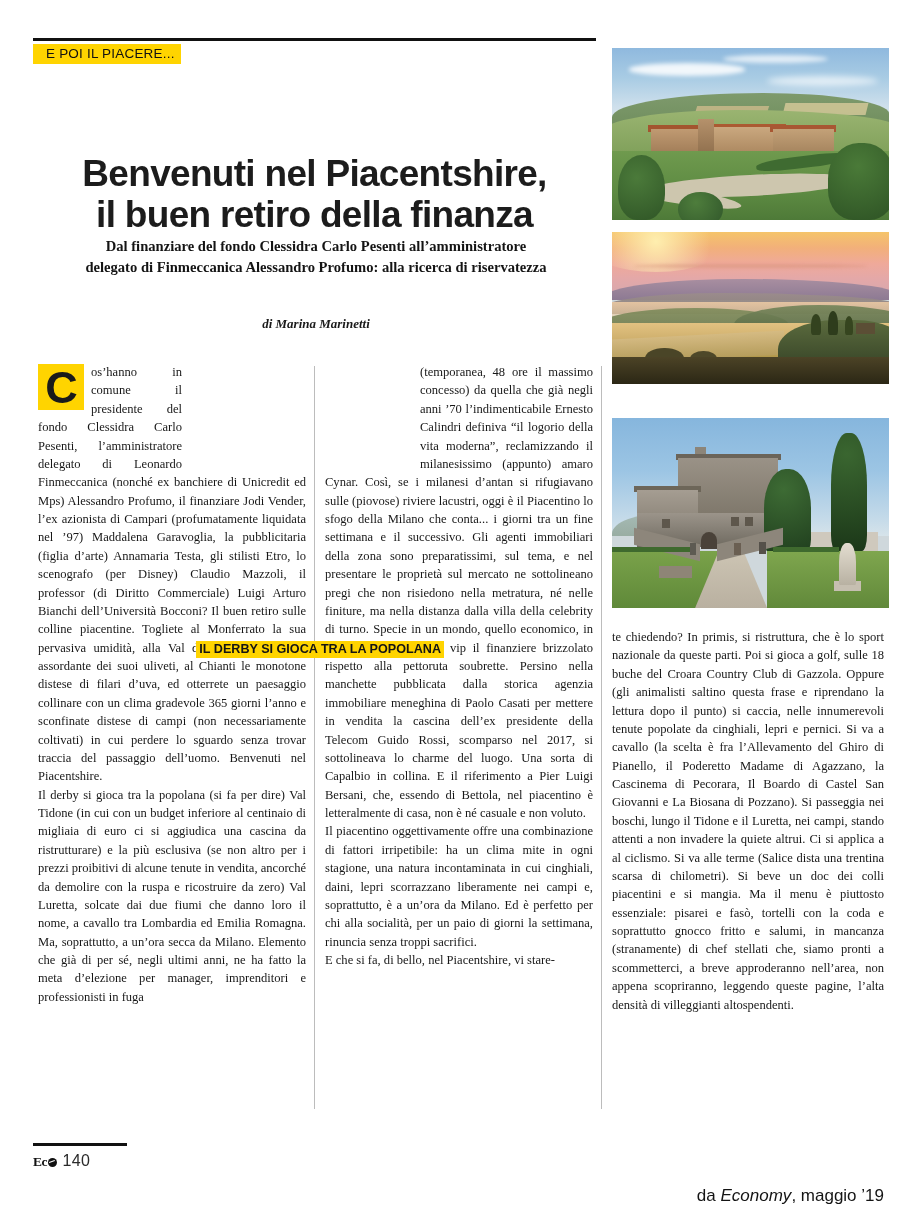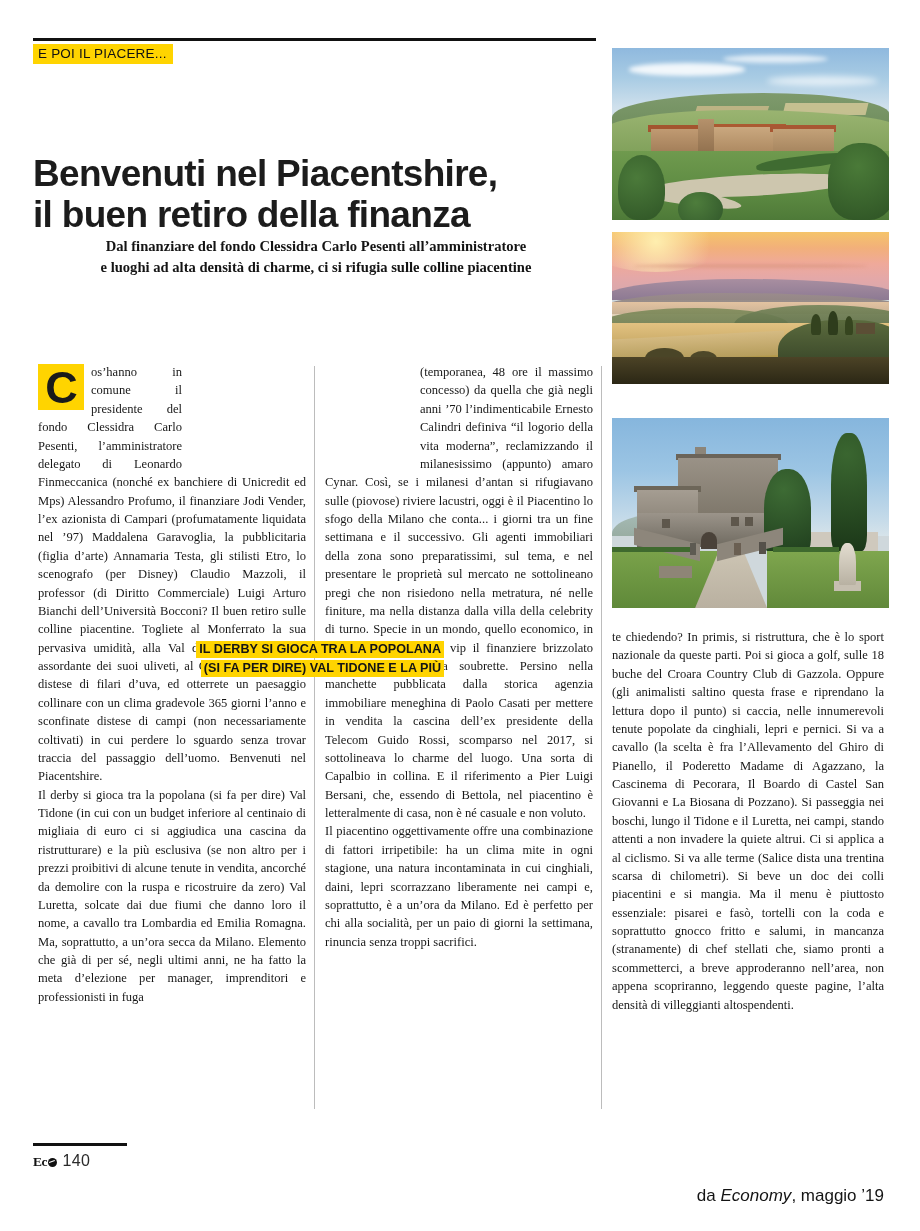--- a/index.html
+++ b/index.html
@@ -32,30 +32,31 @@
   }
   .kicker {
     position: absolute;
     left: 33px;
     top: 44px;
     background: #ffd400;
     color: #111;
     font-family: "Liberation Sans", "DejaVu Sans", sans-serif;
     font-size: 13.5px;
     letter-spacing: .2px;
-    padding: 2px 6px 3px 5px;
+    padding: 2px 6px 3px 13px;
     white-space: nowrap;
   }
 
   
   .headline {
     position: absolute;
     left: 33px;
     top: 128px;
     width: 563px;
+    text-align: center;
     font-family: "Liberation Sans", "DejaVu Sans", sans-serif;
     font-weight: bold;
     font-size: 37px;
     line-height: 1.12;
     letter-spacing: -0.7px;
     color: #1c1c1c;
   }
   .headline .l2 { display: block; }
 
   
@@ -378,44 +379,45 @@
   <div class="top-rule"></div>
   <div class="kicker">E POI IL PIACERE...</div>
 
   <h1 class="headline">
     <span class="l1">Benvenuti nel Piacentshire,</span>
     <span class="l2">il buen retiro della finanza</span>
   </h1>
 
   <div class="deck">
     <span>Dal finanziare del fondo Clessidra Carlo Pesenti all’amministratore</span>
-    <span>e luoghi ad alta densità di charme, ci si rifugia sulle colline piacentine</span>
-  </div>
-
+    <span>delegato di Finmeccanica Alessandro Profumo: alla ricerca di riservatezza</span>
+  </div>
+
+  <div class="byline">di Marina Marinetti</div>
 
   <div class="col-rule rule-1"></div>
   <div class="col-rule rule-2"></div>
 
   <div class="col col1">
     <p><span class="dropcap">C</span><span class="shim-left"></span><span>os’hanno in comune il presidente del fondo Clessidra Carlo Pesenti, l’amministratore delegato di Leonardo Finmeccanica (nonché ex banchiere di Unicredit ed Mps) Alessandro Profumo, il finanziare Jodi Vender, l’ex azionista di Campari (profumatamente liquidata nel ’97) Maddalena Garavoglia, la pubblicitaria (figlia d’arte) Annamaria Testa, gli stilisti Etro, lo scenografo (per Disney) Claudio Mazzoli, il professor (di Diritto Commerciale) Luigi Arturo Bianchi dell’Università Bocconi? Il buen retiro sulle colline piacentine. Togliete al Monferrato la sua pervasiva umidità, alla Val d’Itria il cicaleggiare assordante dei suoi uliveti, al Chianti le monotone distese di filari d’uva, ed otterrete un paesaggio collinare con un clima gradevole 365 giorni l’anno e sconfinate distese di campi (non necessariamente coltivati) in cui perdere lo sguardo senza trovar traccia del passaggio dell’uomo. Benvenuti nel Piacentshire.</span></p>
     <p><span>Il derby si gioca tra la popolana (si fa per dire) Val Tidone (in cui con un budget inferiore al centinaio di migliaia di euro ci si aggiudica una cascina da ristrutturare) e la più esclusiva (se non altro per i prezzi proibitivi di alcune tenute in vendita, ancorché da demolire con la ruspa e ricostruire da zero) Val Luretta, solcate dai due fiumi che danno loro il nome, a cavallo tra Lombardia ed Emilia Romagna. Ma, soprattutto, a un’ora secca da Milano. Elemento che già di per sé, negli ultimi anni, ne ha fatto la meta d’elezione per manager, imprenditori e professionisti in fuga</span></p>
   </div>
 
   <div class="col col2">
     <p><span class="shim-right"></span><span>(temporanea, 48 ore il massimo concesso) da quella che già negli anni ’70 l’indimenticabile Ernesto Calindri definiva “il logorio della vita moderna”, reclamizzando il milanesissimo (appunto) amaro Cynar. Così, se i milanesi d’antan si rifugiavano sulle (piovose) riviere lacustri, oggi è il Piacentino lo sfogo della Milano che conta... i giorni tra un fine settimana e il successivo. Gli agenti immobiliari della zona sono preparatissimi, sul tema, e nel presentare le proprietà sul mercato ne sottolineano pregi che non risiedono nella metratura, né nelle finiture, ma nella distanza dalla villa della celebrity di turno. Specie in un mondo, quello economico, in cui è decisamente più vip il finanziere brizzolato rispetto alla pettoruta soubrette. Persino nella manchette pubblicata dalla storica agenzia immobiliare meneghina di Paolo Casati per mettere in vendita la cascina dell’ex presidente della Telecom Guido Rossi, scomparso nel 2017, si sottolineava lo charme del luogo. Una sorta di Capalbio in collina. E il riferimento a Pier Luigi Bersani, che, essendo di Bettola, nel piacentino è letteralmente di casa, non è né casuale e non voluto.</span></p>
     <p><span>Il piacentino oggettivamente offre una combinazione di fattori irripetibile: ha un clima mite in ogni stagione, una natura incontaminata in cui cinghiali, daini, lepri scorrazzano liberamente nei campi e, soprattutto, è a un’ora da Milano. Ed è perfetto per chi alla socialità, per un paio di giorni la settimana, rinuncia senza troppi sacrifici.</span></p>
+    <p><span>E che si fa, di bello, nel Piacentshire, vi stare-</span></p>
   </div>
 
   <div class="col col3">
     <p><span>te chiedendo? In primis, si ristruttura, che è lo sport nazionale da queste parti. Poi si gioca a golf, sulle 18 buche del Croara Country Club di Gazzola. Oppure (gli animalisti saltino questa frase e riprendano la lettura dopo il punto) si caccia, nelle innumerevoli tenute popolate da cinghiali, lepri e pernici. Si va a cavallo (la scelta è fra l’Allevamento del Ghiro di Pianello, il Poderetto Madame di Agazzano, la Cascinema di Pecorara, Il Boardo di Castel San Giovanni e La Biosana di Pozzano). Si passeggia nei boschi, lungo il Tidone e il Luretta, nei campi, stando attenti a non invadere la quiete altrui. Ci si applica a al ciclismo. Si va alle terme (Salice dista una trentina scarsa di chilometri). Si beve un doc dei colli piacentini e si mangia. Ma il menu è piuttosto essenziale:  pisarei e fasò, tortelli con la coda e soprattutto gnocco fritto e salumi, in mancanza (stranamente) di chef stellati che, siamo pronti a scommetterci, a breve approderanno nell’area, non appena scopriranno, leggendo queste pagine, l’alta densità di villeggianti altospendenti.</span></p>
   </div>
 
   <div class="pullquote">
     <span><i>IL DERBY SI GIOCA TRA LA POPOLANA</i></span>
-    <span><i>(SI FA PER DIRE) VAL TIDONE E LA PIÙ</i></span>
   </div>
 
   <div class="photo photo-1">
     <div class="ph p1-sky"></div>
     <div class="ph p1-cloud1"></div>
     <div class="ph p1-cloud2"></div>
     <div class="ph p1-cloud3"></div>
     <div class="ph p1-far"></div>
     <div class="ph p1-field1"></div>
     <div class="ph p1-field2"></div>

